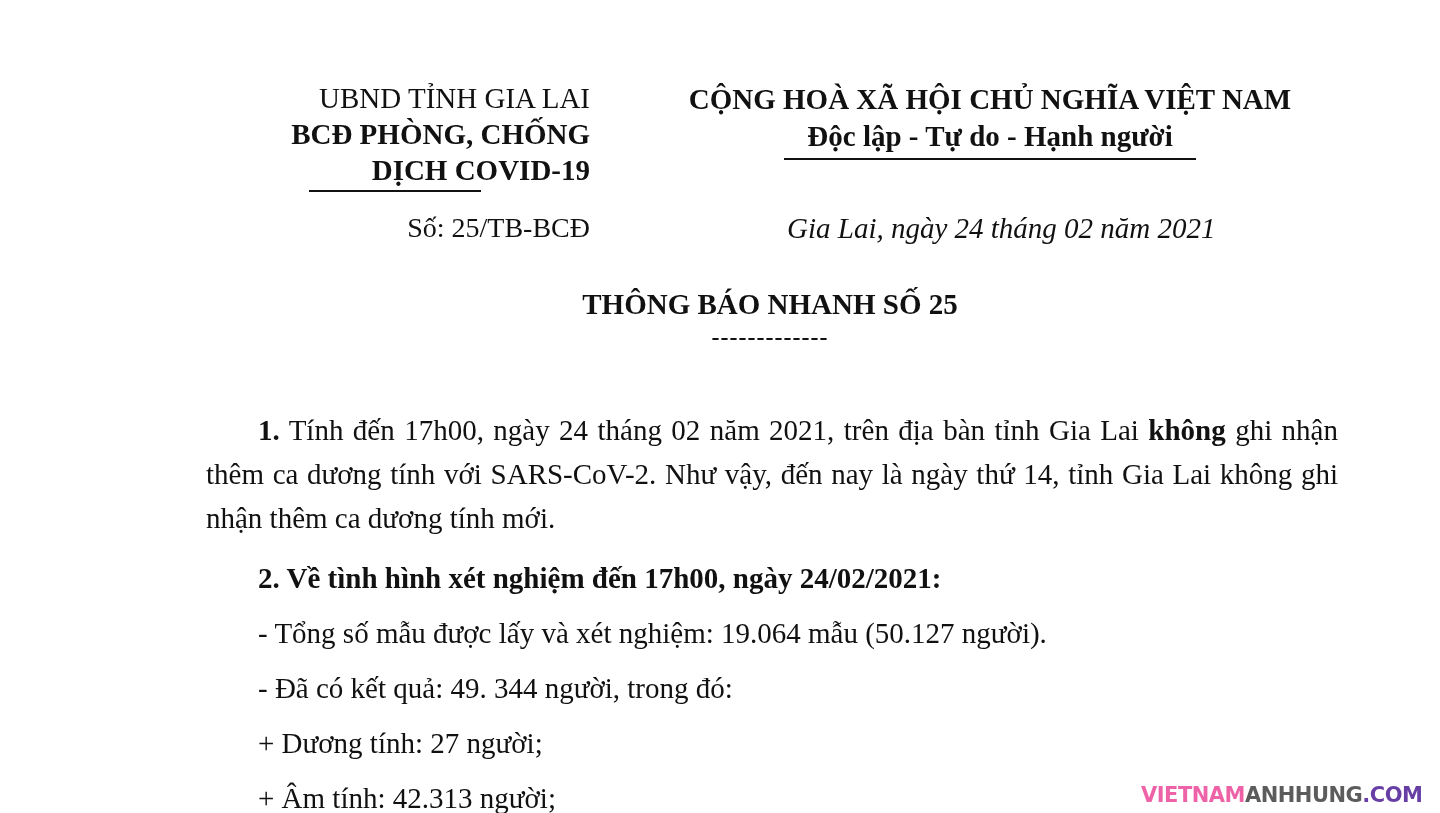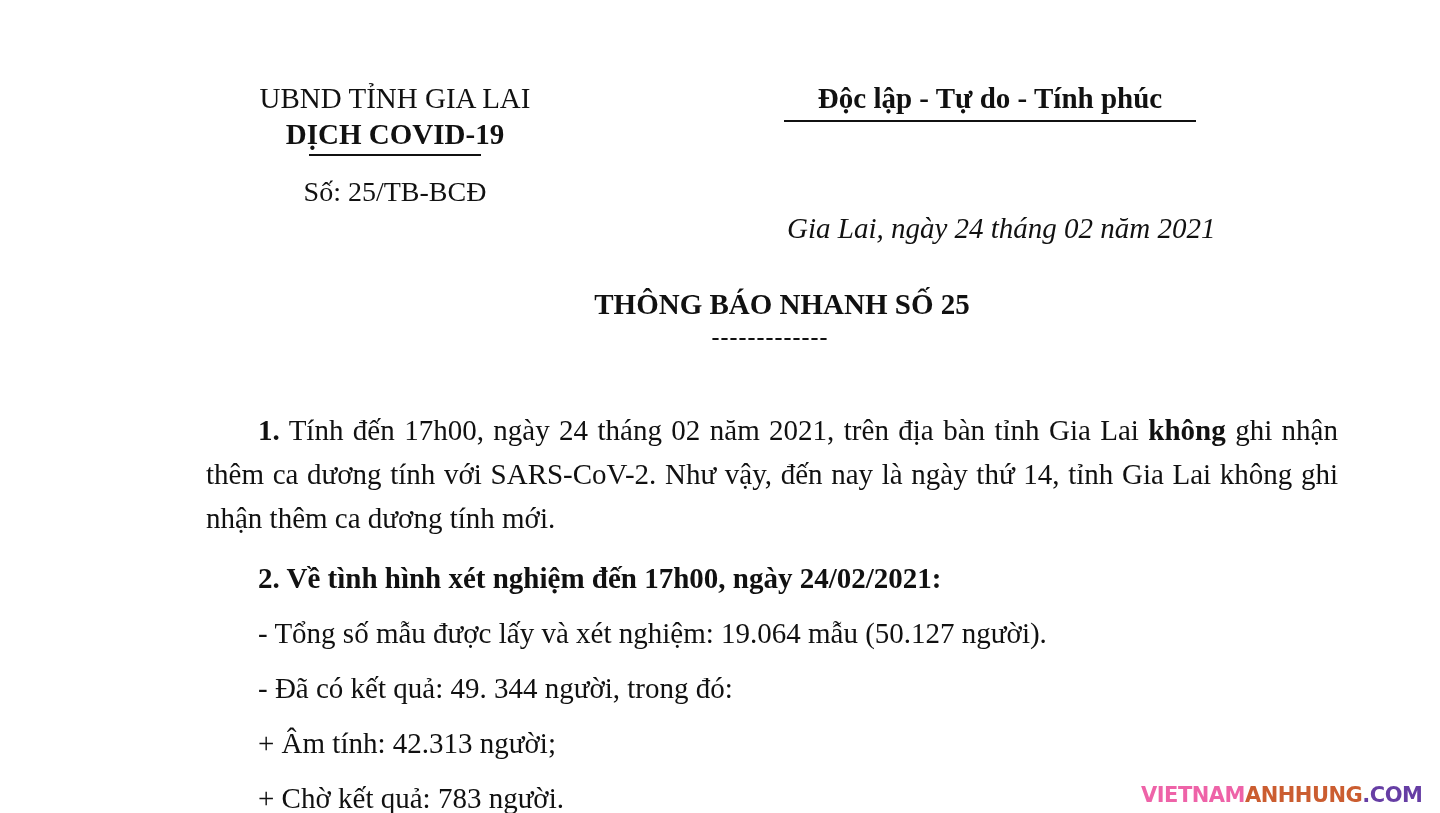--- a/index.html
+++ b/index.html
@@ -15,21 +15,21 @@
       font-family: "Liberation Serif", "DejaVu Serif", serif;
       color: #111111;
     }
 
     
     .left-header {
       position: absolute;
       left: 200px;
       top: 80px;
       width: 390px;
-      text-align: center;
+      text-align: right;
     }
     .lh-line1 { font-size: 29px; line-height: 36px; }
     .lh-line2, .lh-line3 { font-size: 29px; line-height: 36px; font-weight: bold; }
     .lh-rule {
       width: 172px;
       height: 2px;
       background: #111;
       margin: 2px auto 0 auto;
     }
     .lh-number { font-size: 28px; line-height: 36px; margin-top: 18px; }
@@ -55,21 +55,21 @@
       left: 787px;
       top: 208px;
       font-size: 29px;
       font-style: italic;
       line-height: 40px;
     }
 
     
     .title {
       position: absolute;
-      left: 552px;
+      left: 540px;
       top: 284px;
       width: 460px;
       text-align: center;
       font-size: 29px;
       font-weight: bold;
       line-height: 40px;
     }
     .title-dashes {
       position: absolute;
       left: 540px;
@@ -115,37 +115,40 @@
       letter-spacing: -0.5px;
       line-height: 26px;
       opacity: 0.85;
     }
   </style>
 </head>
 <body>
 
 <div class="left-header">
   <div class="lh-line1">UBND TỈNH GIA LAI</div>
+  <div class="lh-line2">BCĐ PHÒNG, CHỐNG</div>
   <div class="lh-line3">DỊCH COVID-19</div>
   <div class="lh-rule"></div>
   <div class="lh-number">Số: 25/TB-BCĐ</div>
 </div>
 
 <div class="right-header">
-  <div class="rh-line2">Độc lập - Tự do - Tính phúc</div>
+  <div class="rh-line1">CỘNG HOÀ XÃ HỘI CHỦ NGHĨA VIỆT NAM</div>
+  <div class="rh-line2">Độc lập - Tự do - Hạnh người</div>
   <div class="rh-rule"></div>
 </div>
 <div class="date-line">Gia Lai, ngày 24 tháng 02 năm 2021</div>
 
 <div class="title">THÔNG BÁO NHANH SỐ 25</div>
 <div class="title-dashes">-------------</div>
 
 <div class="body-text">
   <div class="para"><b>1.</b><span> Tính đến 17h00, ngày 24 tháng 02 năm 2021, trên địa bàn tỉnh Gia Lai </span><b>không</b><span> ghi nhận thêm ca dương tính với SARS-CoV-2. Như vậy, đến nay là ngày thứ 14, tỉnh Gia Lai không ghi nhận thêm ca dương tính mới.</span></div>
 
   <div class="line section-heading">2. Về tình hình xét nghiệm đến 17h00, ngày 24/02/2021:</div>
   <div class="line">- Tổng số mẫu được lấy và xét nghiệm: 19.064 mẫu (50.127 người).</div>
   <div class="line">- Đã có kết quả: 49. 344 người, trong đó:</div>
+  <div class="line">+ Dương tính: 27 người;</div>
   <div class="line">+ Âm tính: 42.313 người;</div>
   <div class="line">+ Chờ kết quả: 783 người.</div>
 </div>
 
-<div class="watermark"><span style="color:#ec4899">VIETNAM</span><span style="color:#c2410c">ANHHUNG</span><span style="color:#4c1d95">.COM</span></div>
+<div class="watermark"><span style="color:#ec4899">VIETNAM</span><span style="color:#404040">ANHHUNG</span><span style="color:#4c1d95">.COM</span></div>
 
 </body></html>

